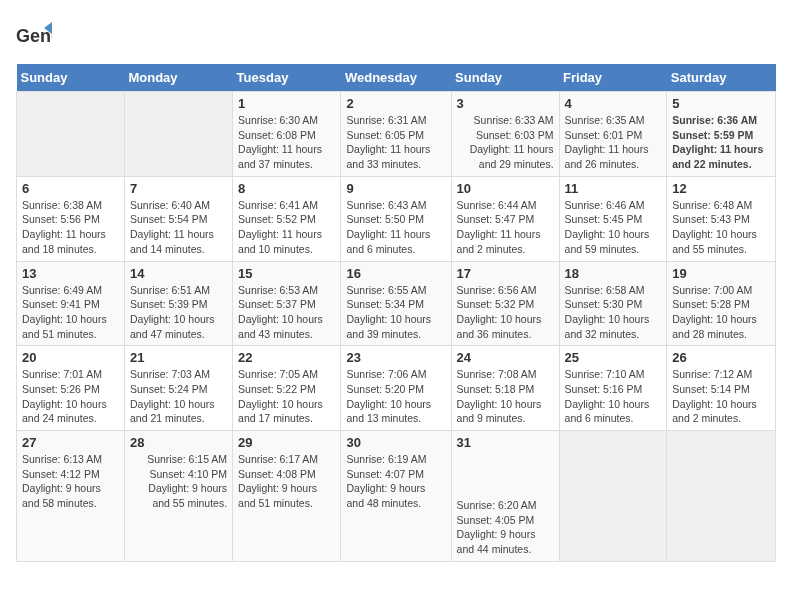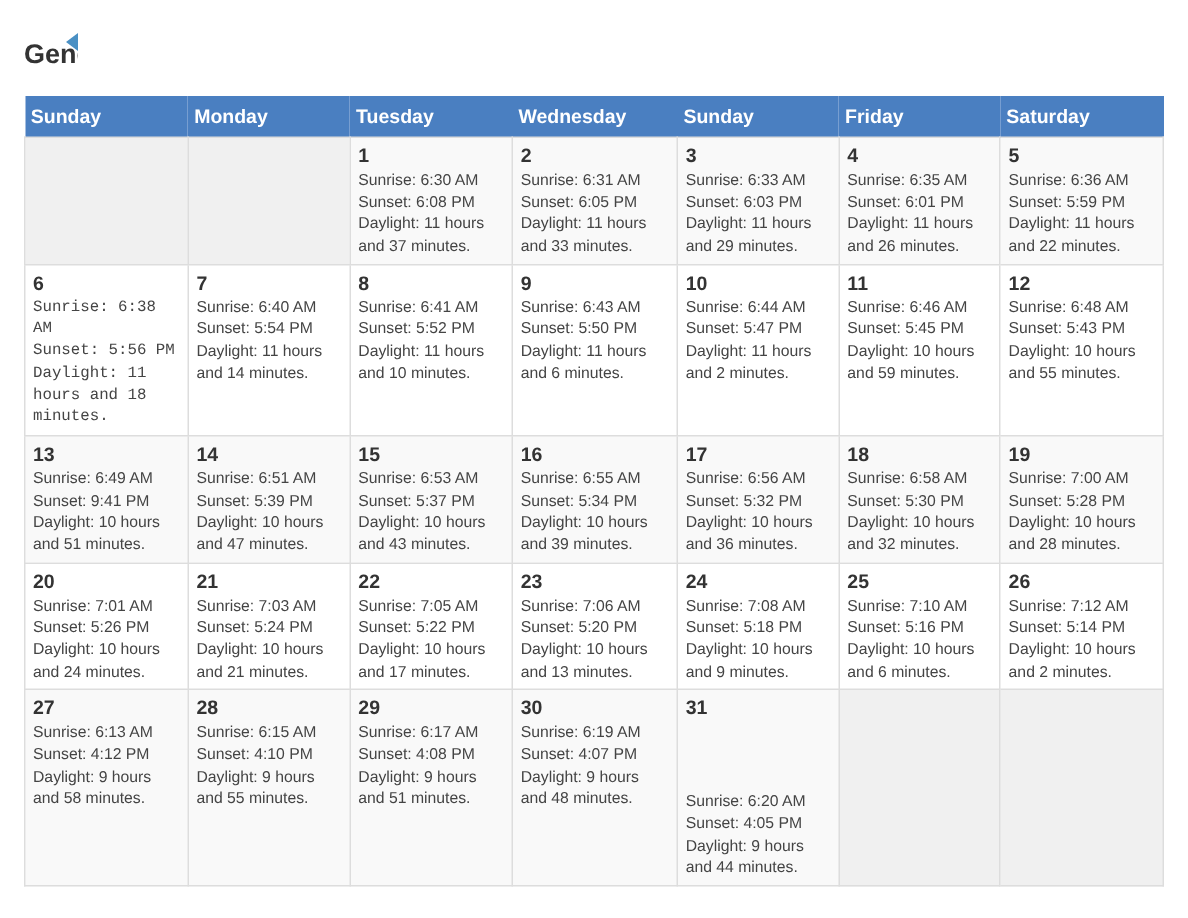--- a/index.html
+++ b/index.html
@@ -133,41 +133,41 @@
 Daylight: 11 hours and 37 minutes.</div>
         </td>
         <td>
           <span class="day-num">2</span>
           <div class="day-info" style="white-space: pre-line;">Sunrise: 6:31 AM
 Sunset: 6:05 PM
 Daylight: 11 hours and 33 minutes.</div>
         </td>
         <td>
           <span class="day-num">3</span>
-          <div class="day-info" style="white-space: pre-line;">Sunrise: 6:33 AM
+          <div class="day-info" style="white-space: pre-line; text-align: right;">Sunrise: 6:33 AM
 Sunset: 6:03 PM
 Daylight: 11 hours and 29 minutes.</div>
         </td>
         <td>
           <span class="day-num">4</span>
           <div class="day-info" style="white-space: pre-line;">Sunrise: 6:35 AM
 Sunset: 6:01 PM
 Daylight: 11 hours and 26 minutes.</div>
         </td>
         <td>
           <span class="day-num">5</span>
-          <div class="day-info" style="white-space: pre-line;">Sunrise: 6:36 AM
+          <div class="day-info" style="white-space: pre-line; font-weight: bold;">Sunrise: 6:36 AM
 Sunset: 5:59 PM
 Daylight: 11 hours and 22 minutes.</div>
         </td>
       </tr>
       <tr>
         <td>
           <span class="day-num">6</span>
-          <div class="day-info" style="white-space: pre-line; font-family: Liberation Mono, monospace;">Sunrise: 6:38 AM
+          <div class="day-info" style="white-space: pre-line;">Sunrise: 6:38 AM
 Sunset: 5:56 PM
 Daylight: 11 hours and 18 minutes.</div>
         </td>
         <td>
           <span class="day-num">7</span>
           <div class="day-info" style="white-space: pre-line;">Sunrise: 6:40 AM
 Sunset: 5:54 PM
 Daylight: 11 hours and 14 minutes.</div>
         </td>
         <td>
@@ -291,21 +291,21 @@
       </tr>
       <tr>
         <td>
           <span class="day-num">27</span>
           <div class="day-info" style="white-space: pre-line;">Sunrise: 6:13 AM
 Sunset: 4:12 PM
 Daylight: 9 hours and 58 minutes.</div>
         </td>
         <td>
           <span class="day-num">28</span>
-          <div class="day-info" style="white-space: pre-line;">Sunrise: 6:15 AM
+          <div class="day-info" style="white-space: pre-line; text-align: right;">Sunrise: 6:15 AM
 Sunset: 4:10 PM
 Daylight: 9 hours and 55 minutes.</div>
         </td>
         <td>
           <span class="day-num">29</span>
           <div class="day-info" style="white-space: pre-line;">Sunrise: 6:17 AM
 Sunset: 4:08 PM
 Daylight: 9 hours and 51 minutes.</div>
         </td>
         <td>

